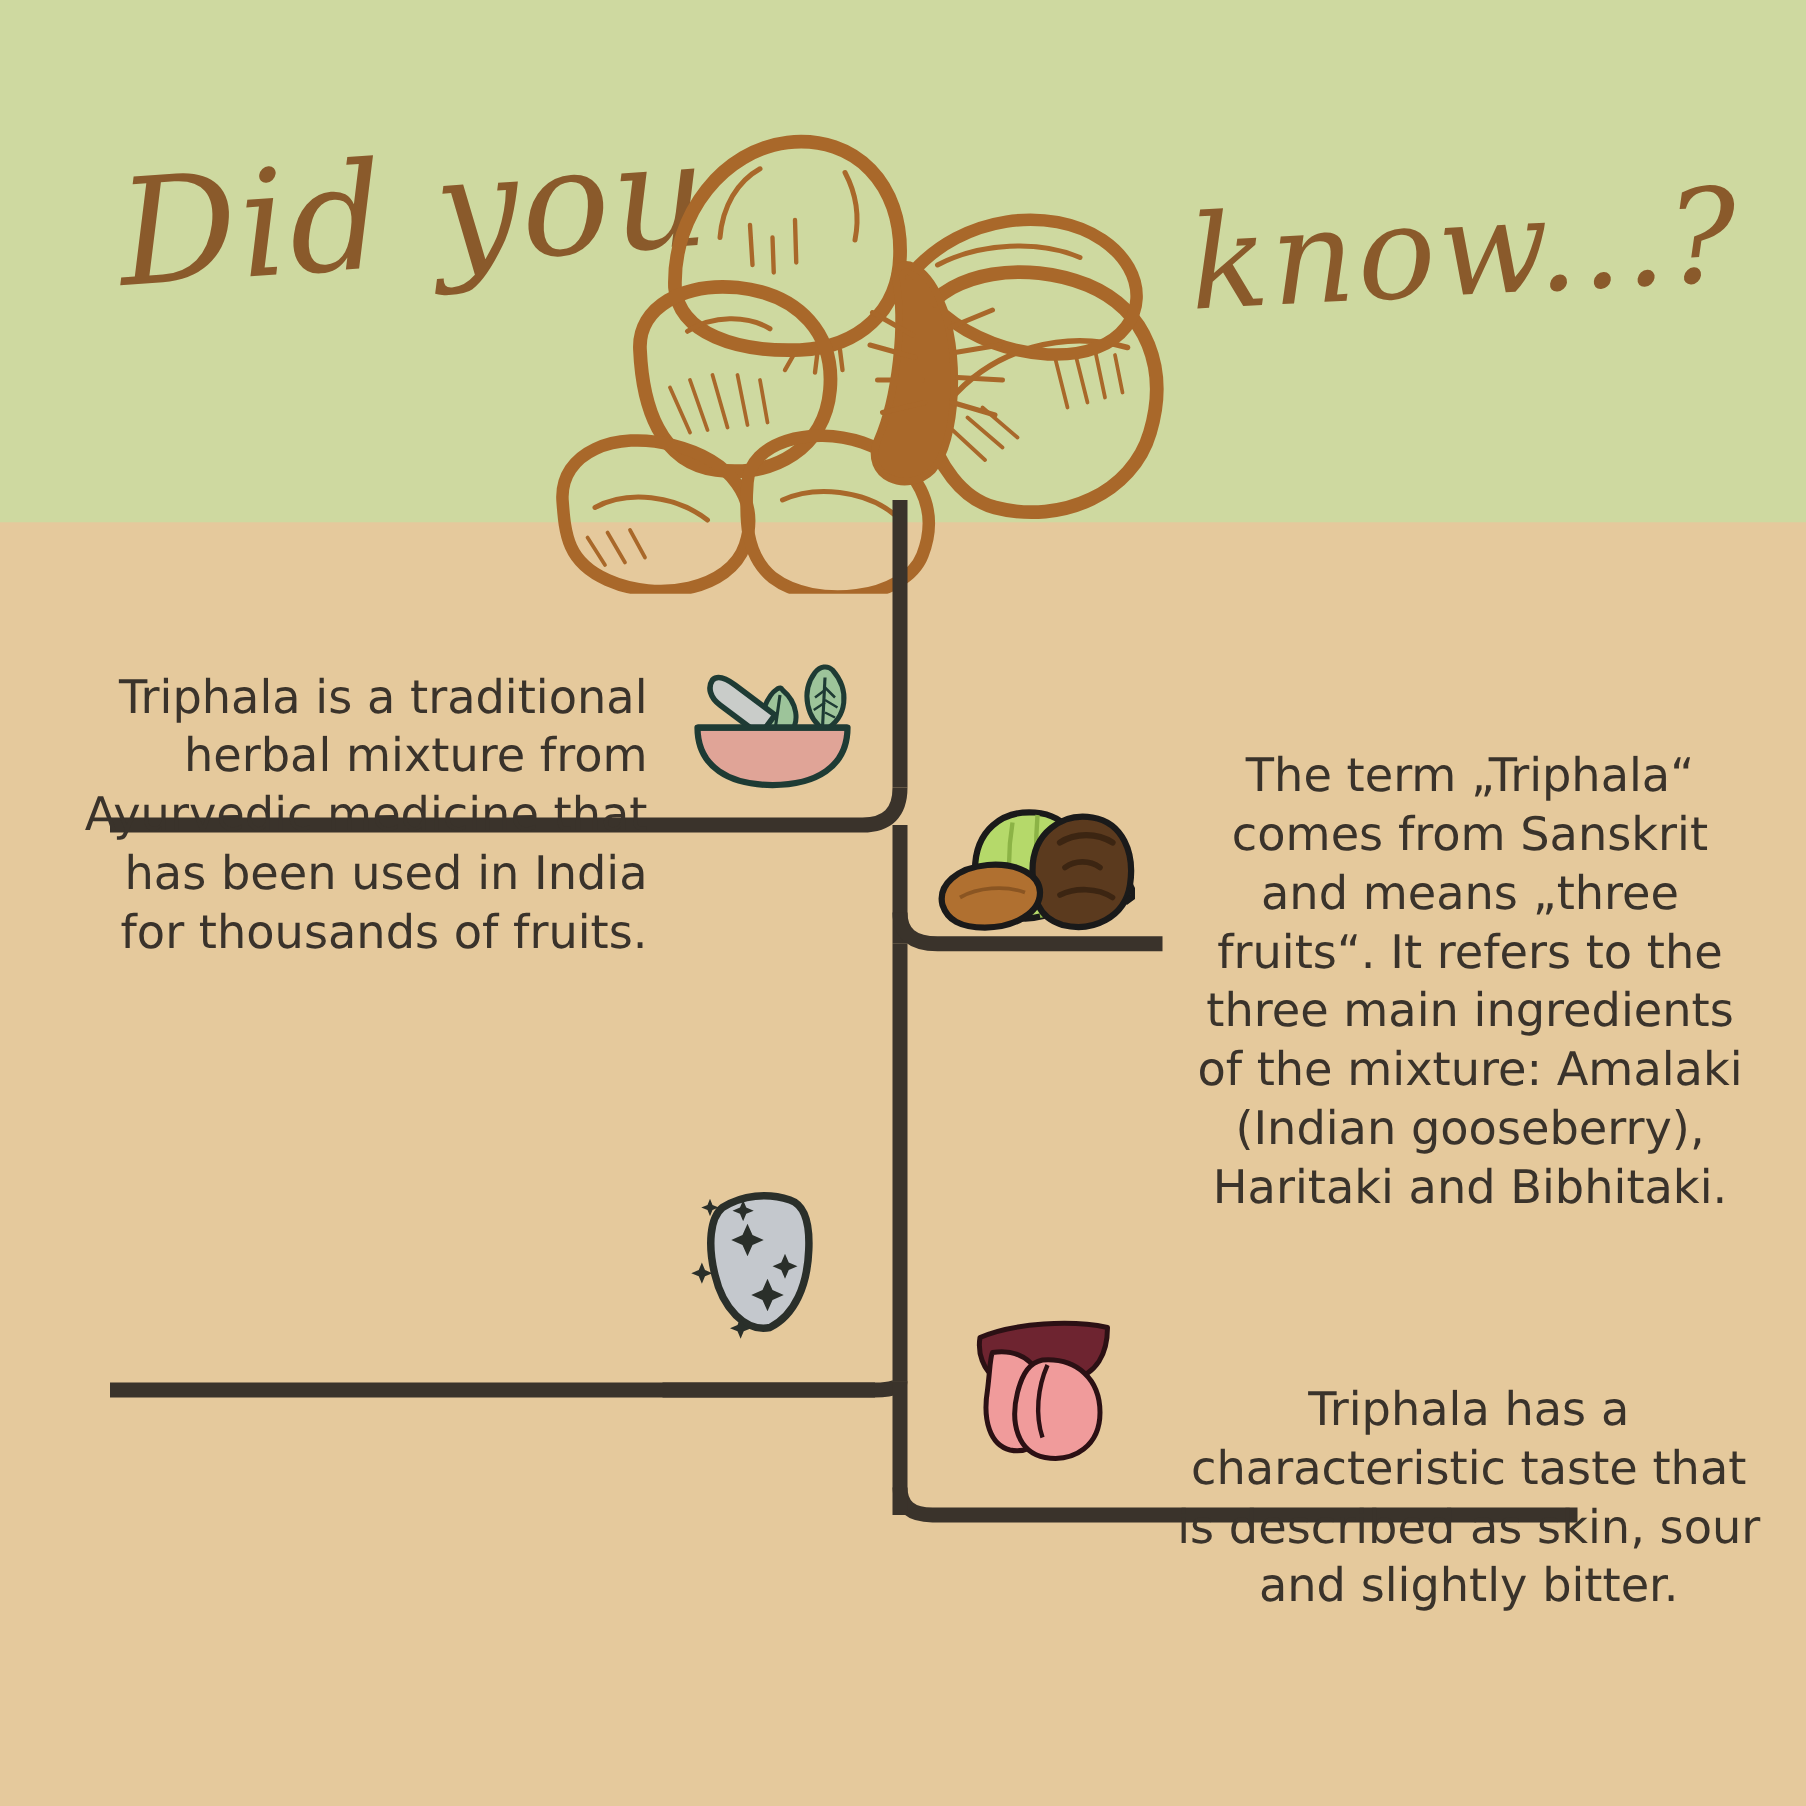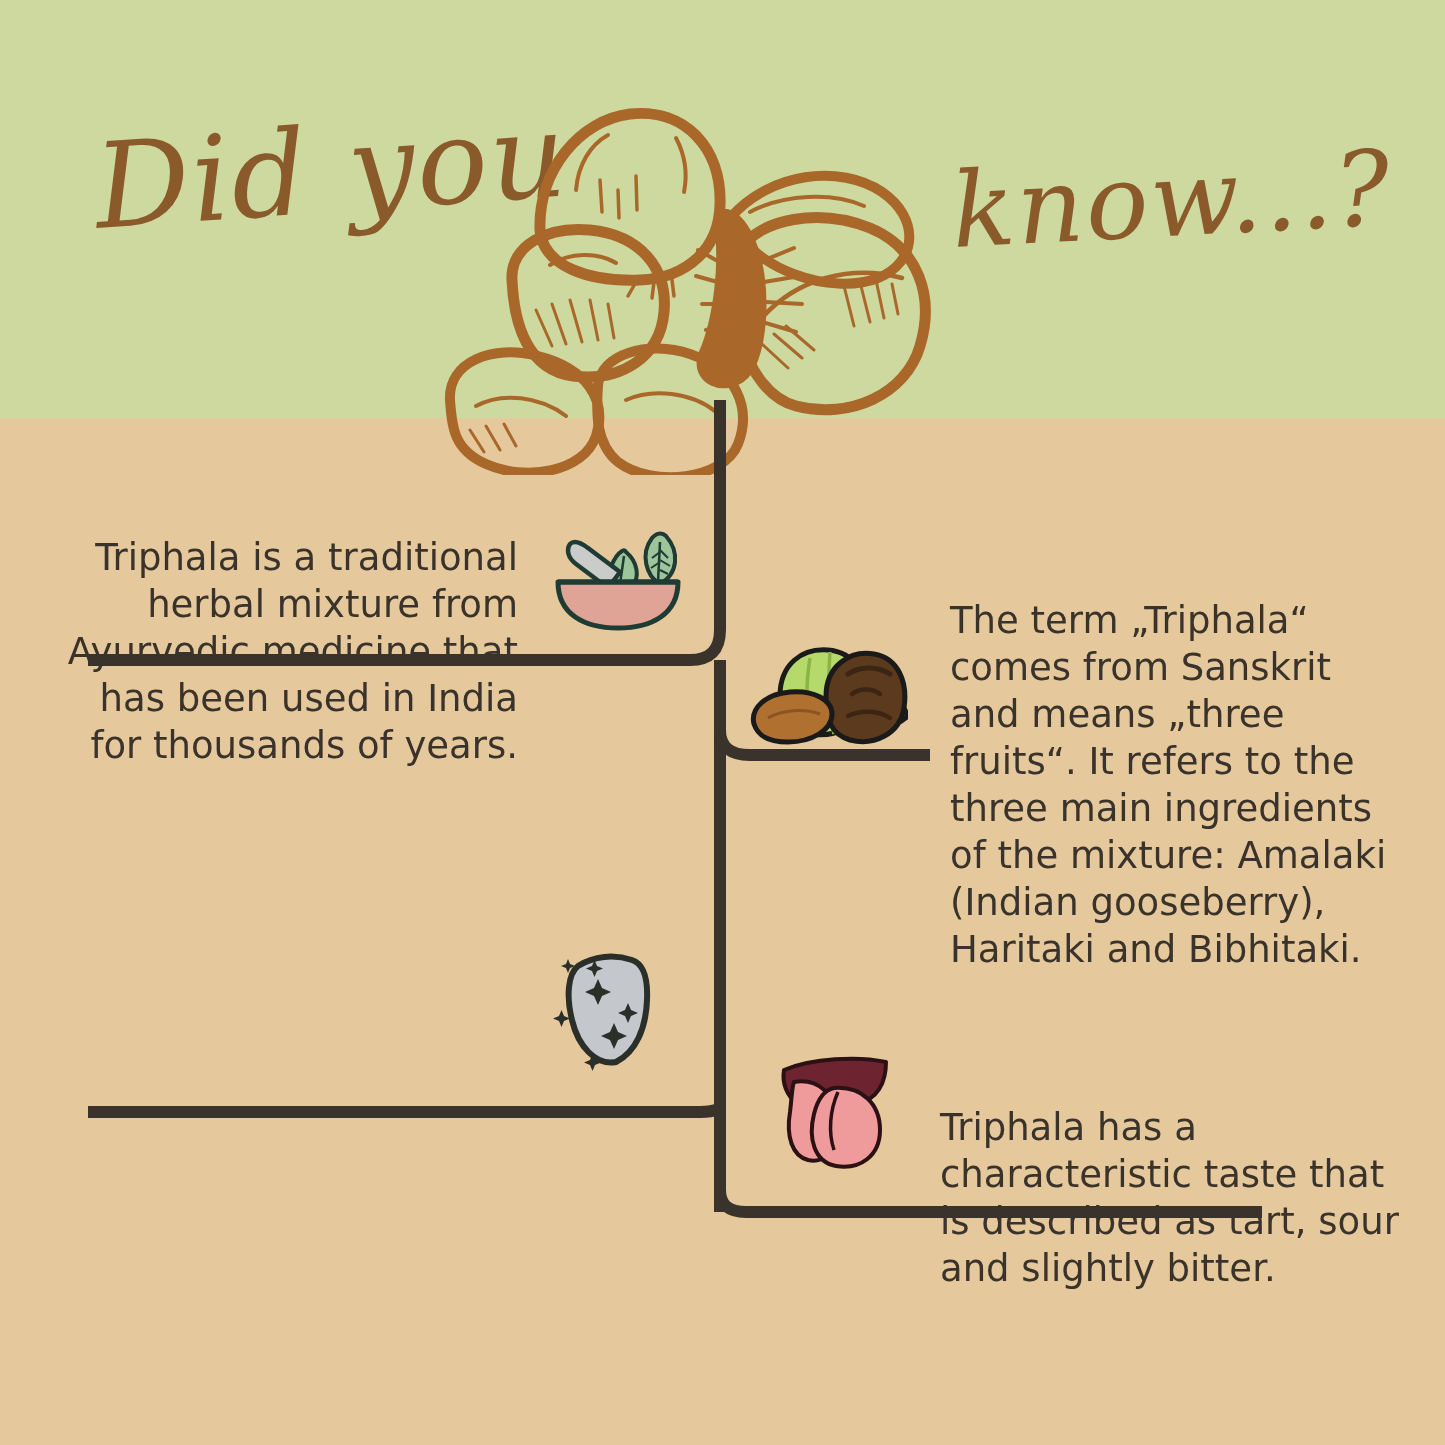--- a/index.html
+++ b/index.html
@@ -76,21 +76,21 @@
 
   
   .fact-text {
     position: absolute;
     color: #3a332b;
     font-size: 37px;
     line-height: 1.27;
     font-family: "DejaVu Sans", sans-serif;
   }
   .align-right { text-align: right; }
-  .align-left  { text-align: left;  }
+  .align-left  { text-align: center;  }
 
   #fact-1-text { left: 48px;  top: 535px;  width: 470px; }
   #fact-2-text { left: 950px; top: 598px;  width: 452px; }
   #fact-3-text { left: 28px;  top: 895px;  width: 490px; }
   #fact-4-text { left: 940px; top: 1105px; width: 470px; }
 
   
   .fact-icon { position: absolute; }
   #icon-mortar   { left: 548px; top: 522px;  width: 140px; height: 110px; }
   #icon-fruits   { left: 748px; top: 638px;  width: 160px; height: 112px; }
@@ -159,21 +159,21 @@
 
       <path d="M720 790 Q720 812 746 812 L1262 812"></path>
       <path d="M720 705 L720 812"></path>
     </g>
   </svg>
 
   <svg style="position:absolute;left:0;top:400px;width:1445px;height:860px;pointer-events:none;" viewBox="0 0 1445 860">
     <path d="M700 712 L88 712" fill="none" stroke="#3a332b" stroke-width="12"></path>
   </svg>
 
-  <div class="fact-text align-right" id="fact-1-text">Triphala is a traditional herbal mixture from Ayurvedic medicine that has been used in India for thousands of years.</div>
+  <div class="fact-text align-right" id="fact-1-text">Triphala is a traditional herbal mixture from Ayurvedic medicine that has been used in India for thousands of fruits.</div>
 
   <svg class="fact-icon" id="icon-mortar" viewBox="0 0 140 110">
 
     <path d="M118 14 C 132 30, 130 52, 112 62 C 98 54, 92 32, 104 16 C 108 11, 114 10, 118 14 Z" fill="#9dc49a" stroke="#1e3b34" stroke-width="4" stroke-linejoin="round"></path>
     <path d="M112 20 L 110 60" stroke="#1e3b34" stroke-width="2.5" fill="none"></path>
     <path d="M112 28 L 120 36 M112 38 L 122 44 M112 48 L 120 52 M112 30 L 104 36 M112 40 L 103 46" stroke="#1e3b34" stroke-width="2" fill="none"></path>
     <path d="M78 30 C 90 40, 92 56, 84 64 L 62 64 C 58 52, 66 34, 74 29 C 76 28, 77 28, 78 30 Z" fill="#9dc49a" stroke="#1e3b34" stroke-width="4" stroke-linejoin="round"></path>
     <path d="M76 34 L 72 62" stroke="#1e3b34" stroke-width="2.5" fill="none"></path>
 
     <path d="M22 22 C 18 28, 20 36, 28 42 L 60 66 L 72 50 L 40 26 C 32 20, 26 18, 22 22 Z" fill="#c9ccc9" stroke="#1e3b34" stroke-width="4.5" stroke-linejoin="round"></path>
@@ -206,21 +206,21 @@
       <path d="M42 40 l4 -9 l4 9 l9 4 l-9 4 l-4 9 l-4 -9 l-9 -4 z"></path>
       <path d="M73 62 l3 -7 l3 7 l7 3 l-7 3 l-3 7 l-3 -7 l-7 -3 z"></path>
       <path d="M58 84 l4 -9 l4 9 l9 4 l-9 4 l-4 9 l-4 -9 l-9 -4 z"></path>
       <path d="M40 18 l2.5 -6 l2.5 6 l6 2.5 l-6 2.5 l-2.5 6 l-2.5 -6 l-6 -2.5 z"></path>
       <path d="M14 16 l2 -5 l2 5 l5 2 l-5 2 l-2 5 l-2 -5 l-5 -2 z"></path>
       <path d="M7 68 l2.5 -6 l2.5 6 l6 2.5 l-6 2.5 l-2.5 6 l-2.5 -6 l-6 -2.5 z"></path>
       <path d="M38 112 l2.5 -6 l2.5 6 l6 2.5 l-6 2.5 l-2.5 6 l-2.5 -6 l-6 -2.5 z"></path>
     </g>
   </svg>
 
-  <div class="fact-text align-left" id="fact-4-text">Triphala has a characteristic taste that is described as tart, sour and slightly bitter.</div>
+  <div class="fact-text align-left" id="fact-4-text">Triphala has a characteristic taste that is described as skin, sour and slightly bitter.</div>
 
   <svg class="fact-icon" id="icon-tongue" viewBox="0 0 118 122">
 
     <path d="M6 18 C 34 6, 80 4, 108 10 C 108 30, 100 48, 78 52 L 20 52 C 8 44, 4 30, 6 18 Z" fill="#6e2430" stroke="#2b1014" stroke-width="4" stroke-linejoin="round"></path>
 
     <path d="M16 30 C 40 26, 58 42, 60 70 C 62 96, 48 112, 30 108 C 14 104, 8 84, 12 60 C 14 44, 14 34, 16 30 Z" fill="#f09b9b" stroke="#2b1014" stroke-width="4" stroke-linejoin="round"></path>
     <path d="M56 36 C 84 34, 102 52, 102 78 C 102 104, 82 118, 58 114 C 36 110, 30 86, 36 62 C 40 46, 46 38, 56 36 Z" fill="#f09b9b" stroke="#2b1014" stroke-width="4" stroke-linejoin="round"></path>
     <path d="M60 40 C 52 58, 50 80, 56 98" fill="none" stroke="#2b1014" stroke-width="3.5"></path>
   </svg>
 

